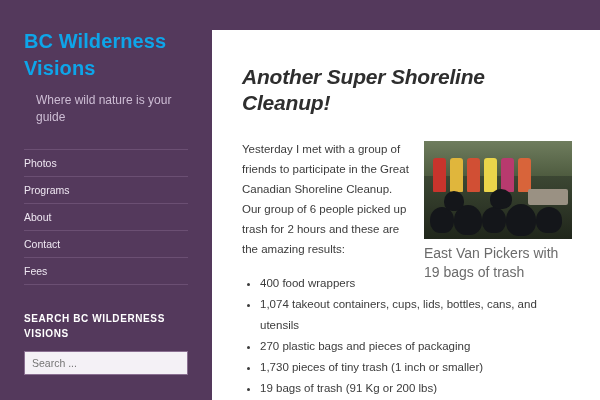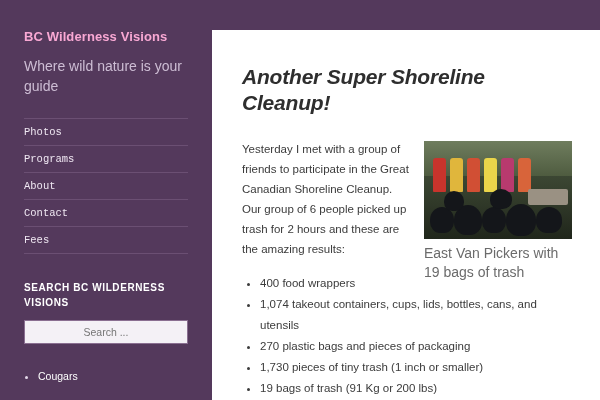--- a/index.html
+++ b/index.html
@@ -26,42 +26,41 @@
     position: absolute;
     left: 0;
     top: 0;
     width: 212px;
     height: 400px;
     background: #54395c;
     box-sizing: border-box;
     padding: 28px 24px 0 24px;
   }
   .site-title {
-    font-size: 13px;
+    font-size: 20px;
     font-weight: bold;
-    color: #f9a8d4;
+    color: #0ea5e9;
     line-height: 1.35;
     letter-spacing: 0.1px;
     margin: 0 0 10px 0;
   }
   .site-desc {
-    font-size: 14px;
+    font-size: 12px;
     color: #cdbdd4;
     line-height: 1.45;
-    margin: 0 0 22px 0;
+    margin: 0 0 22px 12px;
   }
   .nav {
     margin: 0 0 26px 0;
     padding: 0;
     list-style: none;
     border-top: 1px solid #6b4f73;
   }
   .nav li {
     border-bottom: 1px solid #6b4f73;
-    font-family: Liberation Mono, monospace;
   }
   .nav a {
     display: block;
     padding: 7px 0 7px 0;
     color: #efe7f2;
     font-size: 10.5px;
     text-decoration: none;
   }
   .widget-title {
     font-size: 10px;
@@ -76,21 +75,20 @@
     width: 100%;
     box-sizing: border-box;
     padding: 5px 7px;
     font-size: 10.5px;
     font-family: "Liberation Sans", sans-serif;
     color: #6a6a6a;
     background: #f4f1f6;
     border: 1px solid #8a6f91;
     outline: none;
     margin-bottom: 24px;
-    text-align: center;
   }
   .highlights {
     margin: 0;
     padding: 0 0 0 14px;
     list-style: disc;
   }
   .highlights li {
     color: #e4d8e9;
     font-size: 10.5px;
     line-height: 1.65;

